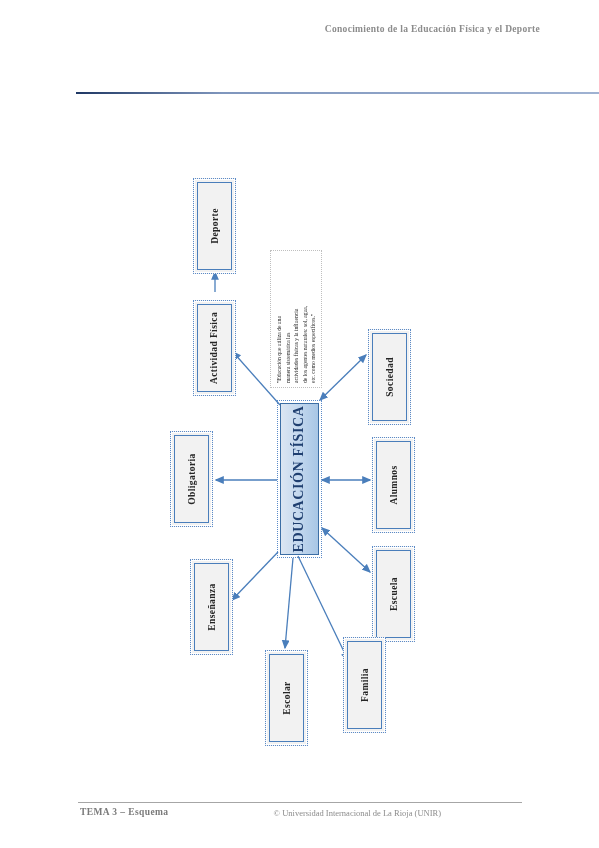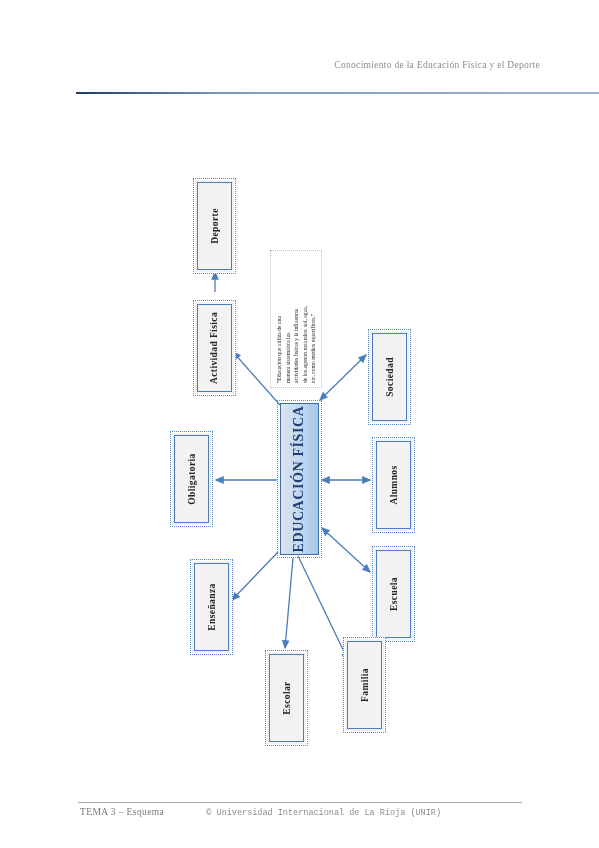--- a/index.html
+++ b/index.html
@@ -20,25 +20,24 @@
 
   
   #doc-header {
     position: absolute;
     top: 24px;
     left: 0;
     width: 540px;
     text-align: right;
     font-family: "Liberation Serif", serif;
     font-size: 9.5px;
-    font-weight: normal;
+    font-weight: bold;
     letter-spacing: .3px;
     color: #8c8c8c;
     white-space: nowrap;
-    margin-top: 36px;
   }
 
   
   #page-title {
     position: absolute;
     left: 76px;
     top: 64px;
     font-family: "Liberation Serif", serif;
     font-size: 21px;
     font-weight: normal;
@@ -62,32 +61,32 @@
     width: 444px;
     height: 1px;
     background: #a6a6a6;
   }
   #footer-left {
     position: absolute;
     left: 80px;
     top: 807px;
     font-family: "Liberation Serif", serif;
     font-size: 9.5px;
-    font-weight: normal;
+    font-weight: bold;
     letter-spacing: .4px;
     color: #7a7a7a;
     white-space: nowrap;
   }
   #footer-right {
     position: absolute;
     left: 0;
     top: 808px;
     width: 441px;
     text-align: right;
-    font-family: Liberation Mono, monospace;
+    font-family: Liberation Serif, serif;
     font-size: 8.5px;
     color: #8c8c8c;
     white-space: nowrap;
   }
 
   
   #diagram {
     position: absolute;
     left: 0;
     top: 0;

